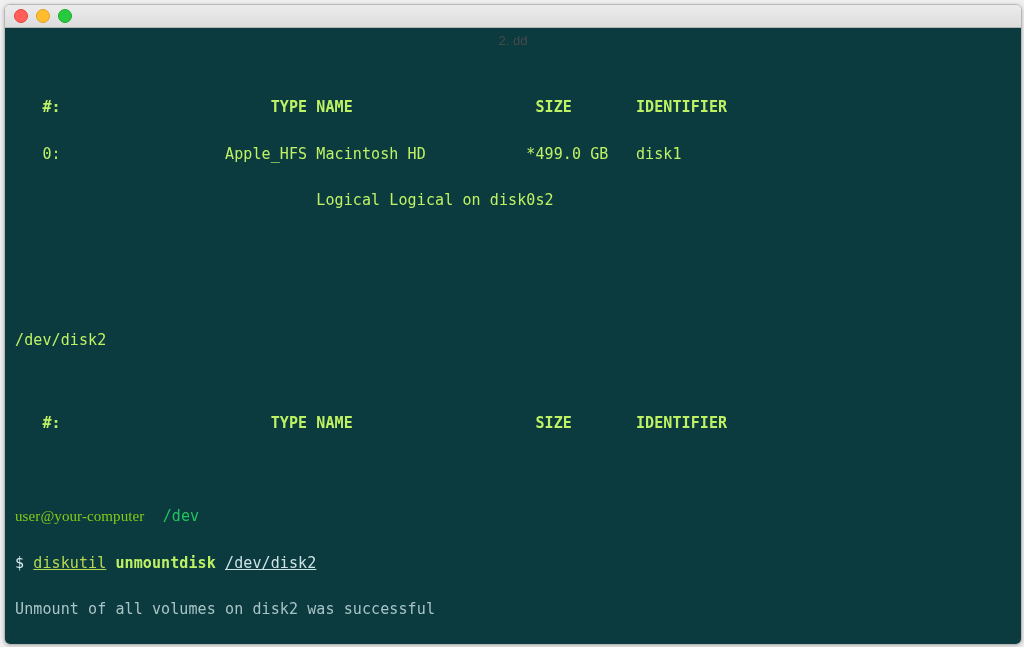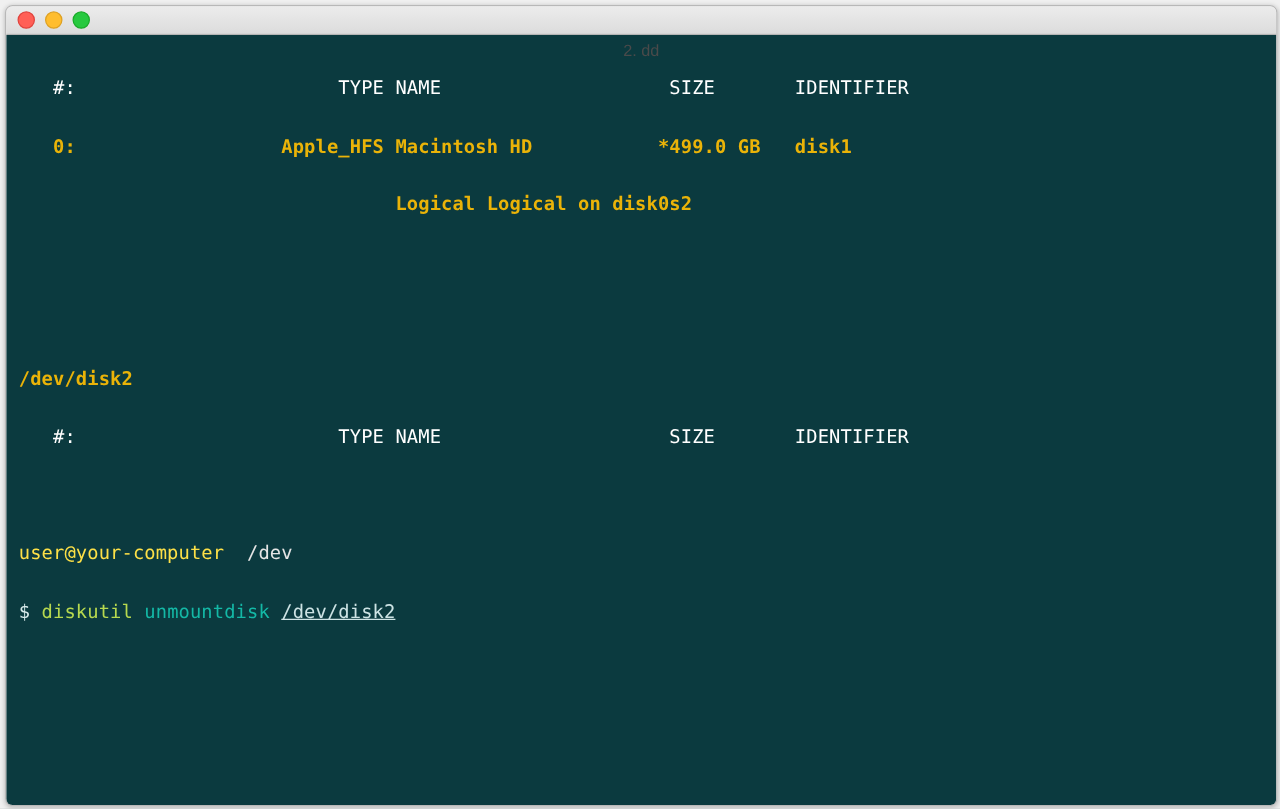--- a/index.html
+++ b/index.html
@@ -59,28 +59,28 @@
     flex: 1 1 auto;
     background: #0b3a3f;
     color: #a9c4c6;
     padding: 8px 10px 10px 10px;
     line-height: 1.55;
     font-size: 15px;
     letter-spacing: 0.1px;
     overflow: hidden;
     white-space: pre;
   }
-  .hdr { color: #ffffff; font-weight: normal; }
-  .fg  { color: #eab308; font-weight: bold; }
-  .ps1 { color: #fde047; }
-  .dim-path { color: #e5e5e5; margin-top: 44px; }
+  .hdr { color: #bef264; font-weight: bold; margin-top: 37px; }
+  .fg  { color: #bef264; }
+  .ps1 { color: #84cc16; font-family: Liberation Serif, serif; }
+  .dim-path { color: #22c55e; margin-top: 44px; }
   .prompt-sym { color: #d7e9ea; }
-  .green { color: #b7d94f; }
+  .green { color: #b7d94f; text-decoration: underline; }
   .arg-u { text-decoration: underline; color: #cde3e4; }
-  .cmdtext { color: #14b8a6; }
+  .cmdtext { color: #bef264; font-weight: bold; }
   .out { color: #a9c4c6; }
   .line { display: block; }
 </style>
 </head>
 <body>
 
 <div class="window">
   <div class="titlebar">
     <div class="traffic-lights">
       <div class="tl tl-close"></div>
@@ -94,20 +94,21 @@
 <span class="line hdr">   #:                       TYPE NAME                    SIZE       IDENTIFIER</span>
 <span class="line fg">   0:                  Apple_HFS Macintosh HD           *499.0 GB   disk1</span>
 <span class="line fg">                                 Logical Logical on disk0s2</span>
 <span class="line"> </span>
 <span class="line"> </span>
 <span class="line fg">/dev/disk2</span>
 <span class="line hdr">   #:                       TYPE NAME                    SIZE       IDENTIFIER</span>
 <span class="line"> </span>
 <span class="line"><span class="ps1">user@your-computer</span><span class="dim-path">  /dev</span></span>
 <span class="line"><span class="prompt-sym">$ </span><span class="green">diskutil</span><span class="cmdtext"> unmountdisk </span><span class="arg-u">/dev/disk2</span></span>
+<span class="line out">Unmount of all volumes on disk2 was successful</span>
 
 
 
 
 
 
 
 
 
 

